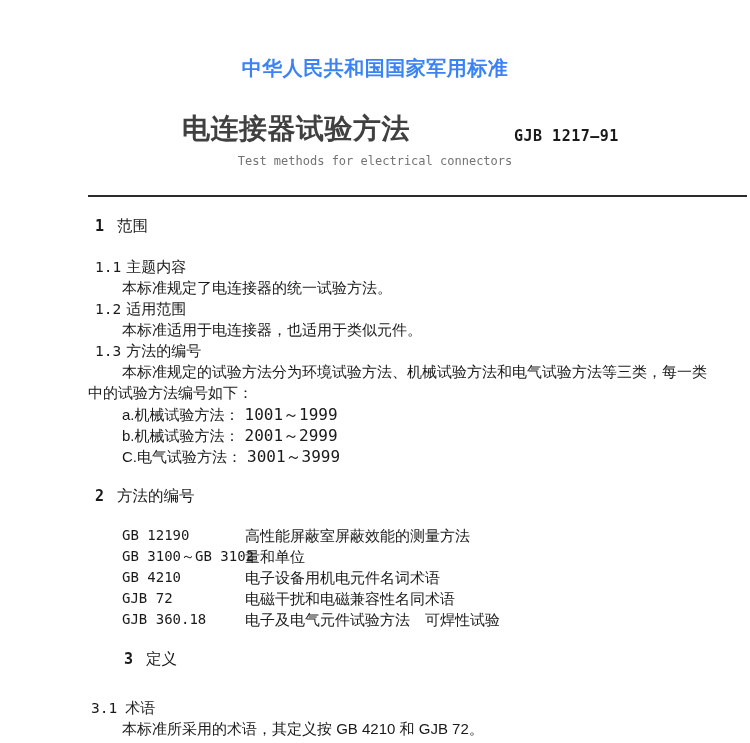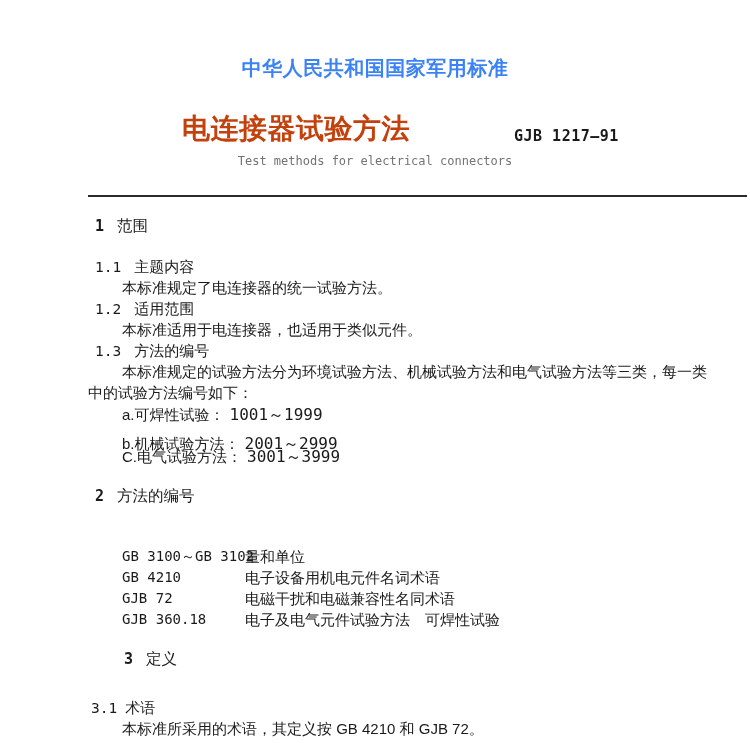--- a/index.html
+++ b/index.html
@@ -24,21 +24,21 @@
     text-align: center;
     font-size: 20px; font-weight: bold;
     letter-spacing: 0.5px;
     color: #3b82f6;
   }
   .doc-title {
     top: 110px; left: 0; width: 592px;
     text-align: center;
     font-size: 28px; font-weight: bold;
     letter-spacing: 0.5px;
-    color: #c2410c;
+    color: #404040;
     margin: 0;
   }
   .std-no {
     top: 127px; left: 514px;
     font-family: "DejaVu Sans Mono", "Liberation Mono", monospace;
     font-size: 15px; font-weight: bold;
     letter-spacing: 0.5px;
   }
   .subtitle-en {
     top: 154px; left: 0; width: 750px;
@@ -57,21 +57,21 @@
   .sec-head { font-size: 15.5px; }
   .sec-head .num {
     font-family: "DejaVu Sans Mono", "Liberation Mono", monospace;
     font-size: 15px; font-weight: bold;
     margin-right: 13px;
   }
   .sub-head { font-size: 15px; }
   .sub-head .num {
     font-family: "DejaVu Sans Mono", "Liberation Mono", monospace;
     font-size: 14.5px;
-    margin-right: 13px;
+    margin-right: 5px;
   }
   .sub-head .num.tight { margin-right: 8px; }
   .para { font-size: 15px; }
 
   .method-line { font-size: 15px; }
   .method-line .range {
     font-family: "DejaVu Sans Mono", "Liberation Mono", monospace;
     font-size: 16px;
     margin-left: 5px;
   }
@@ -109,33 +109,37 @@
   </div>
   <div class="abs para" style="top:321px; left:122px;">本标准适用于电连接器，也适用于类似元件。</div>
 
   <div class="abs sub-head" style="top:342px; left:95px;">
     <span class="num">1.3</span><span>方法的编号</span>
   </div>
   <div class="abs para" style="top:363px; left:122px;">本标准规定的试验方法分为环境试验方法、机械试验方法和电气试验方法等三类，每一类</div>
   <div class="abs para" style="top:384px; left:88px;">中的试验方法编号如下：</div>
 
   <div class="abs method-line" style="top:405px; left:122px;">
-    <span>a.可焊性试验：</span><span class="range">1001～1999</span>
+    <span>a.机械试验方法：</span><span class="range">1001～1999</span>
   </div>
-  <div class="abs method-line" style="top:426px; left:122px;margin-top:8px;">
+  <div class="abs method-line" style="top:426px; left:122px;">
     <span>b.机械试验方法：</span><span class="range">2001～2999</span>
   </div>
   <div class="abs method-line" style="top:447px; left:122px;">
     <span>C.电气试验方法：</span><span class="range">3001～3999</span>
   </div>
 
   <div class="abs sec-head" style="top:486px; left:95px;">
     <span class="num">2</span><span>方法的编号</span>
   </div>
 
+  <div class="abs ref-row" style="top:527px; left:122px;">
+    <span class="code">GB 12190</span>
+      <span class="title">高性能屏蔽室屏蔽效能的测量方法</span>
+  </div>
   <div class="abs ref-row" style="top:548px; left:122px;">
     <span class="code">GB 3100～GB 3102</span>
       <span class="title">量和单位</span>
   </div>
   <div class="abs ref-row" style="top:569px; left:122px;">
     <span class="code">GB 4210</span>
       <span class="title">电子设备用机电元件名词术语</span>
   </div>
   <div class="abs ref-row" style="top:590px; left:122px;">
     <span class="code">GJB 72</span>

